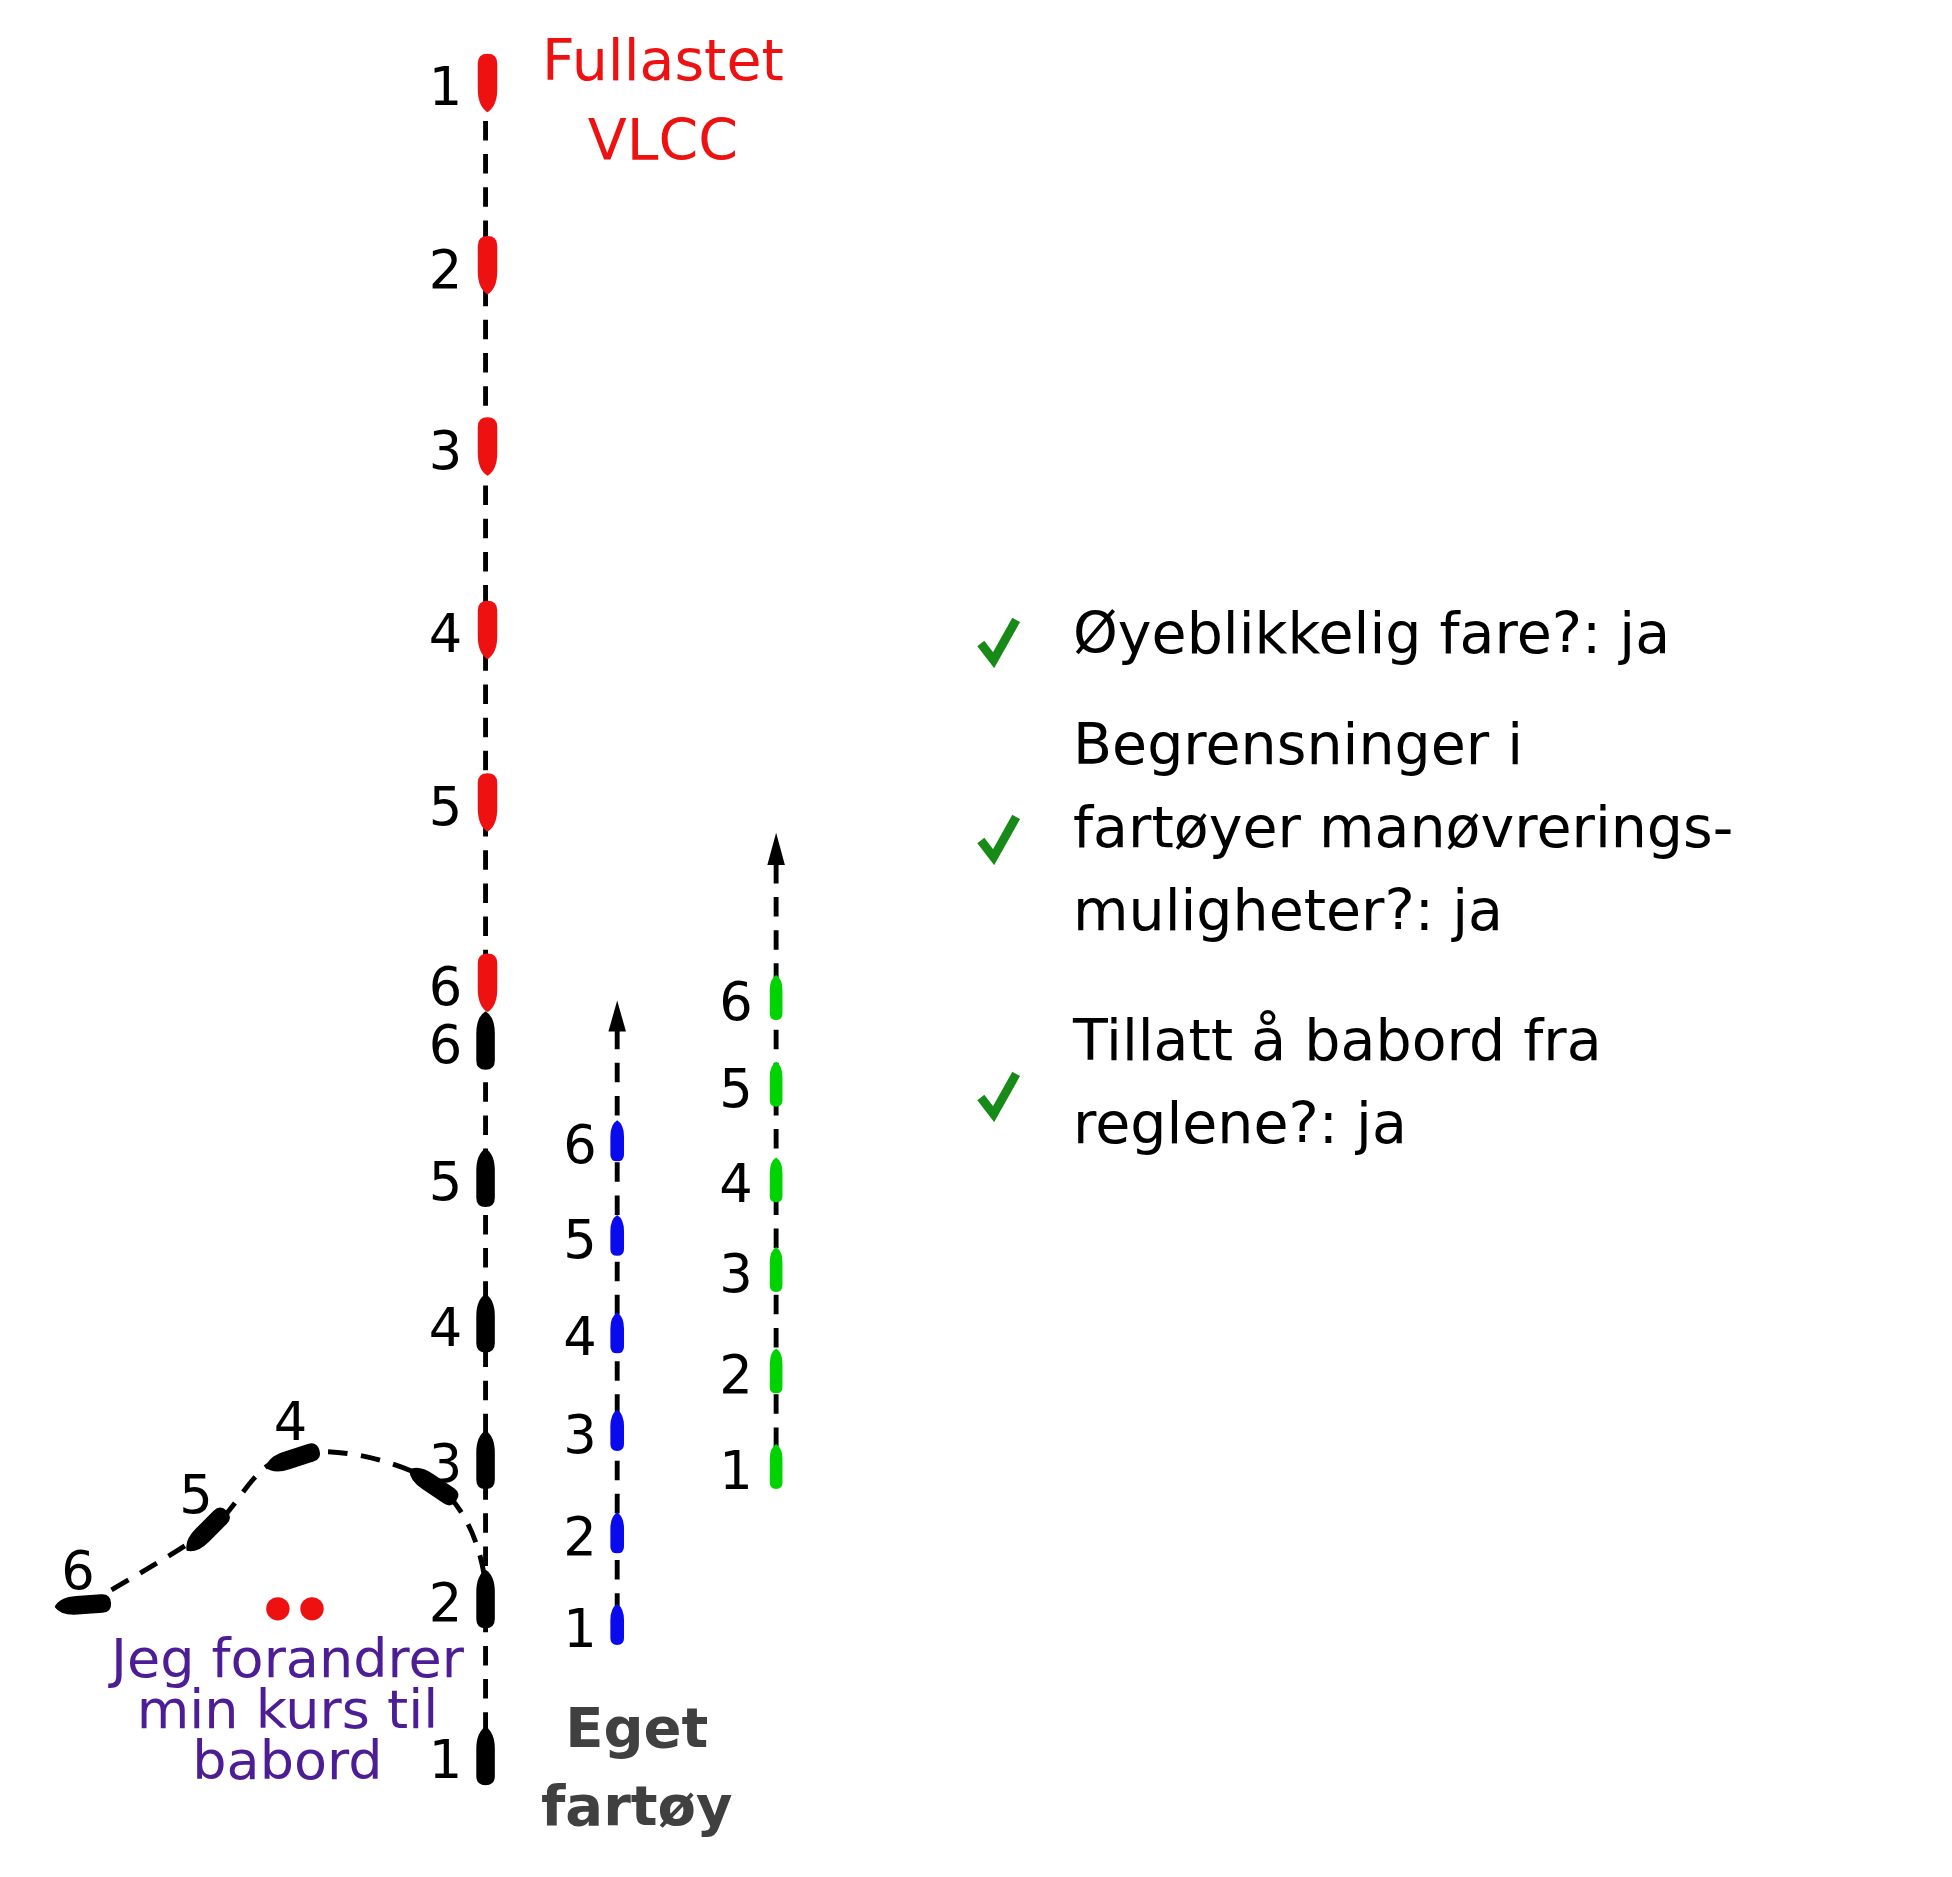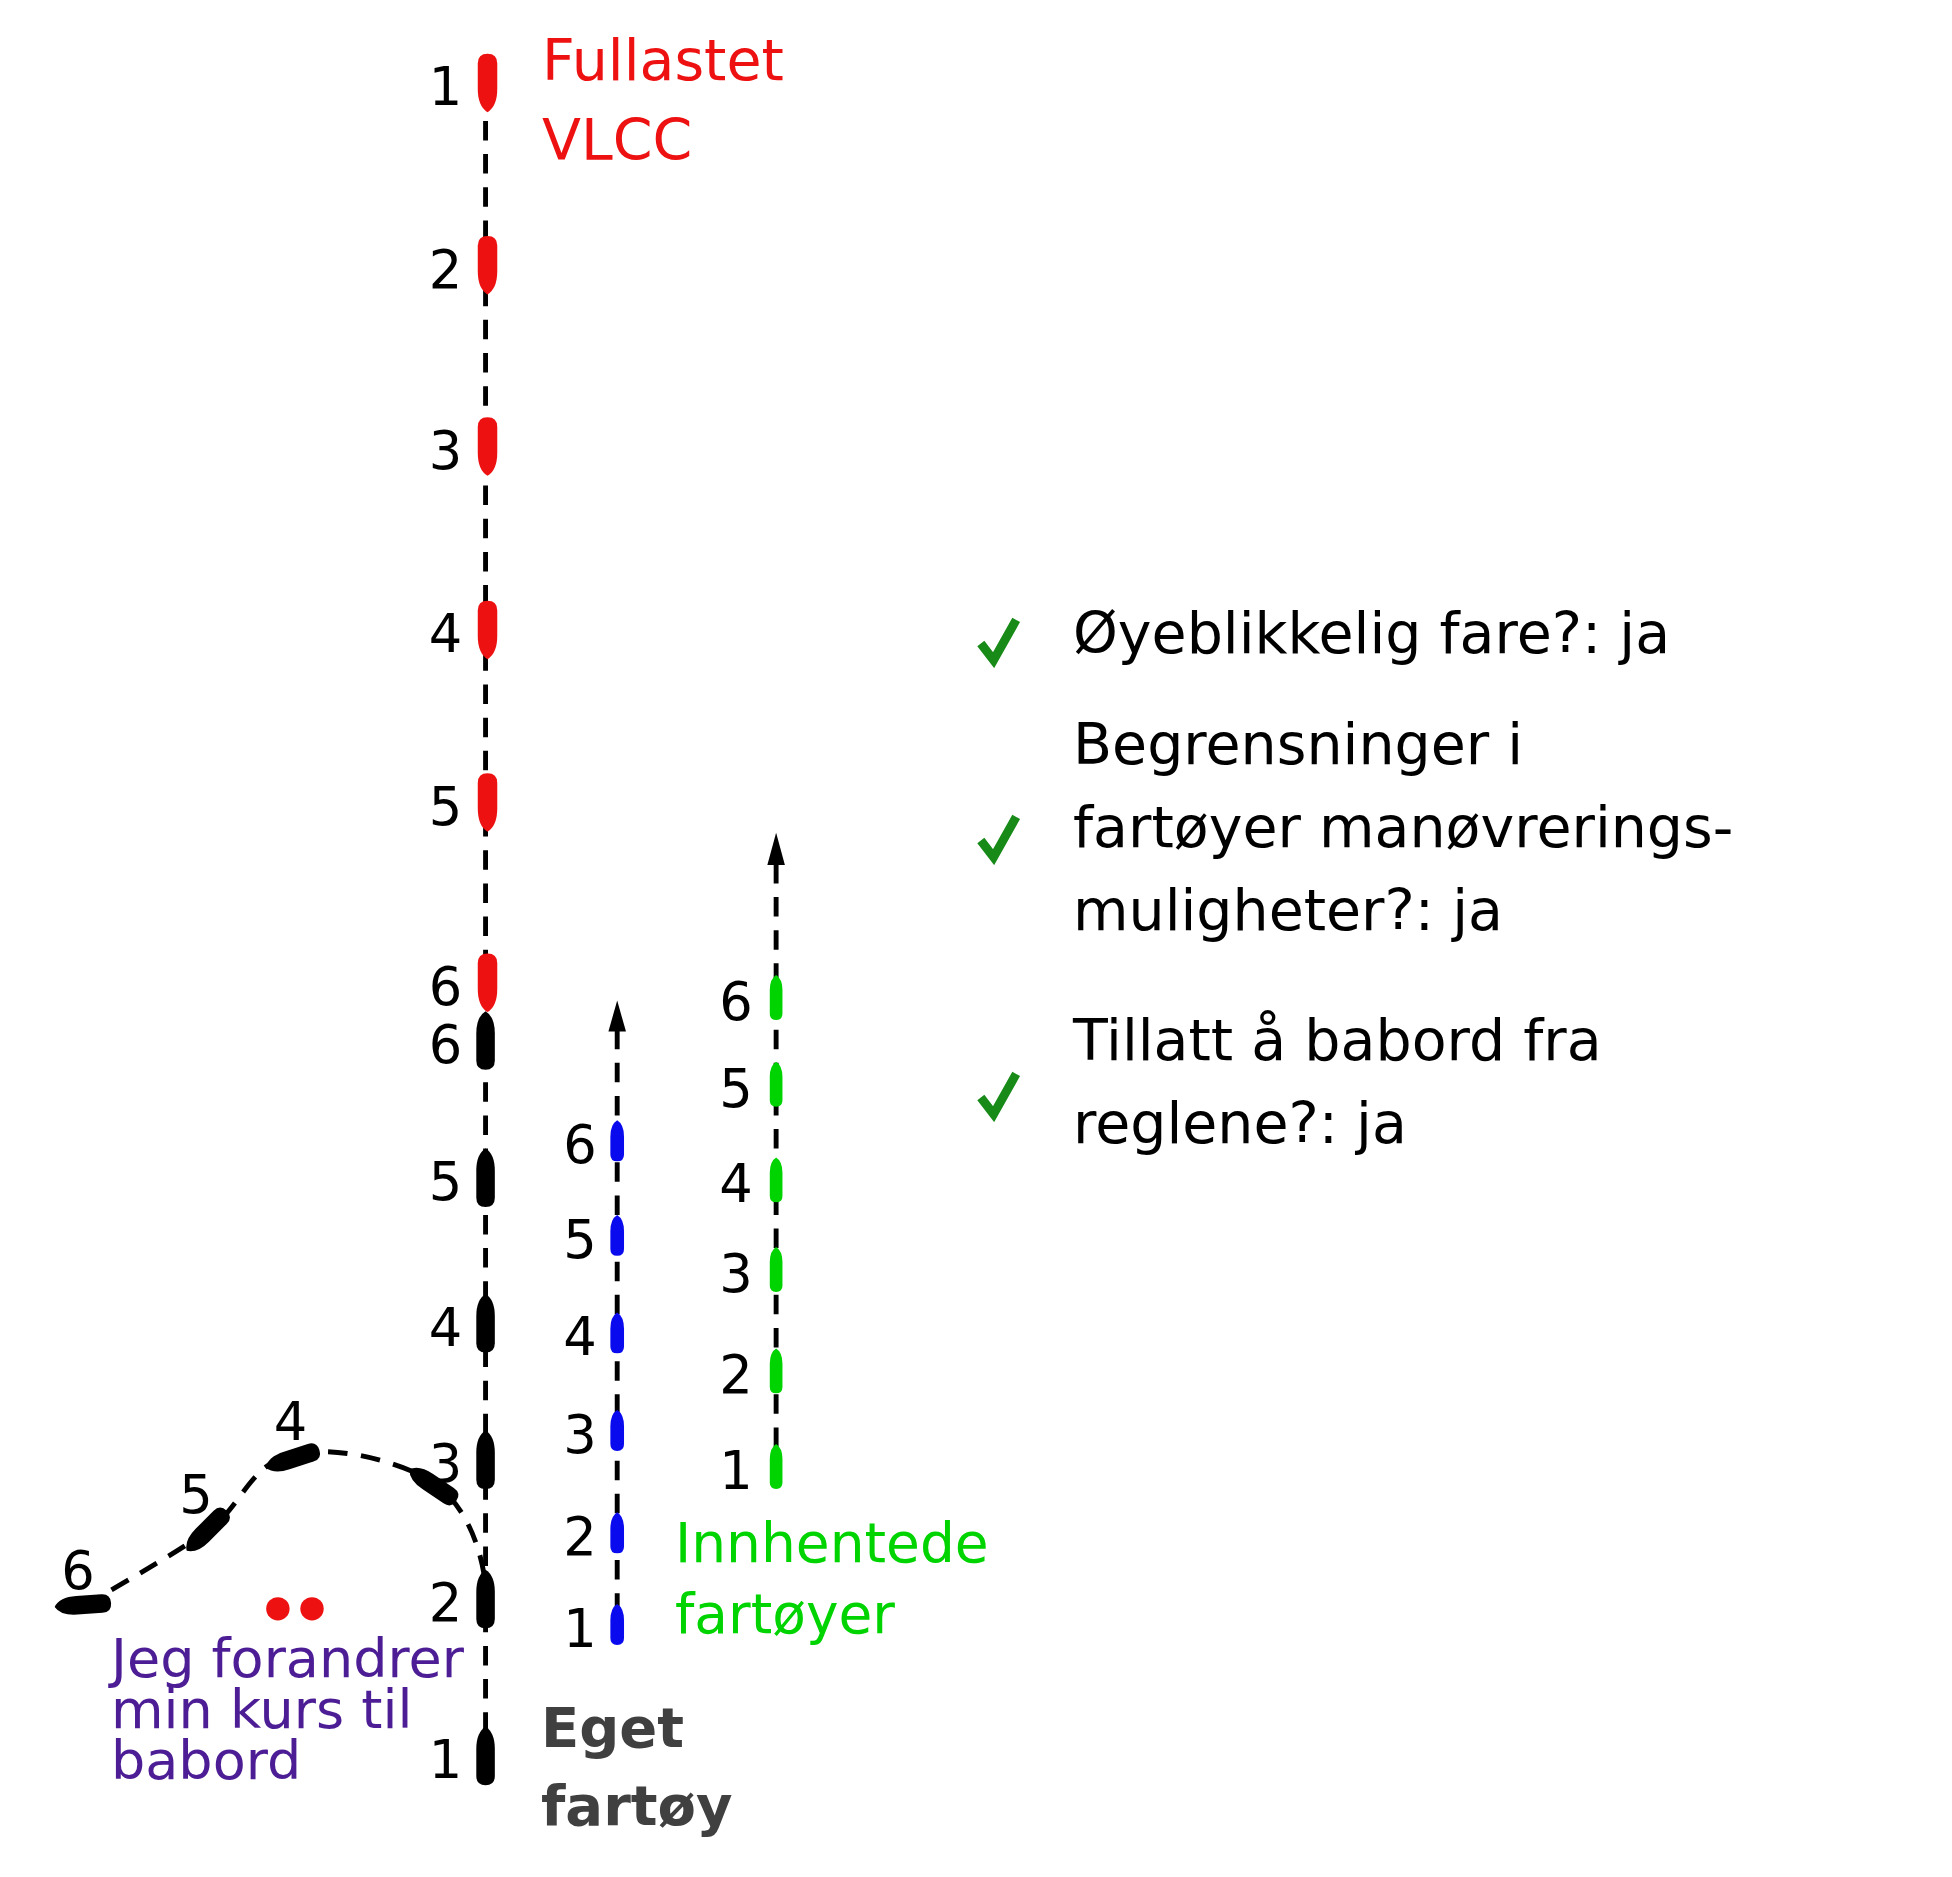--- a/index.html
+++ b/index.html
@@ -1,19 +1,19 @@
 <!DOCTYPE html>
 <html><head>
 <meta charset="utf-8">
 <style>
   html,body{margin:0;padding:0;background:#ffffff;}
   #page{position:relative;width:1952px;height:1877px;background:#ffffff;overflow:hidden;
         font-family:"DejaVu Sans","Liberation Sans",sans-serif;}
   #diagram-svg{position:absolute;left:0;top:0;width:1952px;height:1877px;}
-  .txt{position:absolute;white-space:nowrap;}
+  .txt{position:absolute;white-space:nowrap;text-align:center;}
   .vlcc-label{left:542px;top:19.5px;font-size:57px;line-height:80px;}
   .signal-label{left:111px;top:1633px;font-size:54px;line-height:51px;}
   .overtaken-label{left:675px;top:1508px;font-size:55px;line-height:71px;}
   .own-label{left:541px;top:1689px;font-size:56px;line-height:78px;font-weight:bold;color:#404040;}
   .check-item{position:absolute;left:975px;display:flex;align-items:center;}
   .check-item .check-icon{width:47px;height:55px;flex:0 0 47px;}
   .check-item .check-text{margin-left:51px;font-size:57px;line-height:83px;color:#000;white-space:nowrap;}
   #check-1{top:592px;}  #check-1 .check-icon{margin-top:14.6px;}
   #check-2{top:703px;}  #check-2 .check-icon{margin-top:20.5px;}
   #check-3{top:999px;} #check-3 .check-icon{margin-top:24.4px;}
@@ -93,24 +93,20 @@
       <div>Fullastet</div>
       <div>VLCC</div>
     </div>
 
   <div class="txt signal-label" style="color: #4c1d95;">
       <div>Jeg forandrer</div>
       <div>min kurs til</div>
       <div>babord</div>
     </div>
 
-  <div class="txt overtaken-label" style="color: rgb(0, 212, 0);">
-      <div>Innhentede</div>
-      <div>fartøyer</div>
-    </div>
 
   <div class="txt own-label">
       <div>Eget</div>
       <div>fartøy</div>
     </div>
 
   <div class="check-item" id="check-1">
     <svg class="check-icon" viewBox="0 0 44 56">
       <polyline points="4,31 17,48 40,7" fill="none" stroke-width="9" stroke="#178a17"></polyline>
     </svg>

